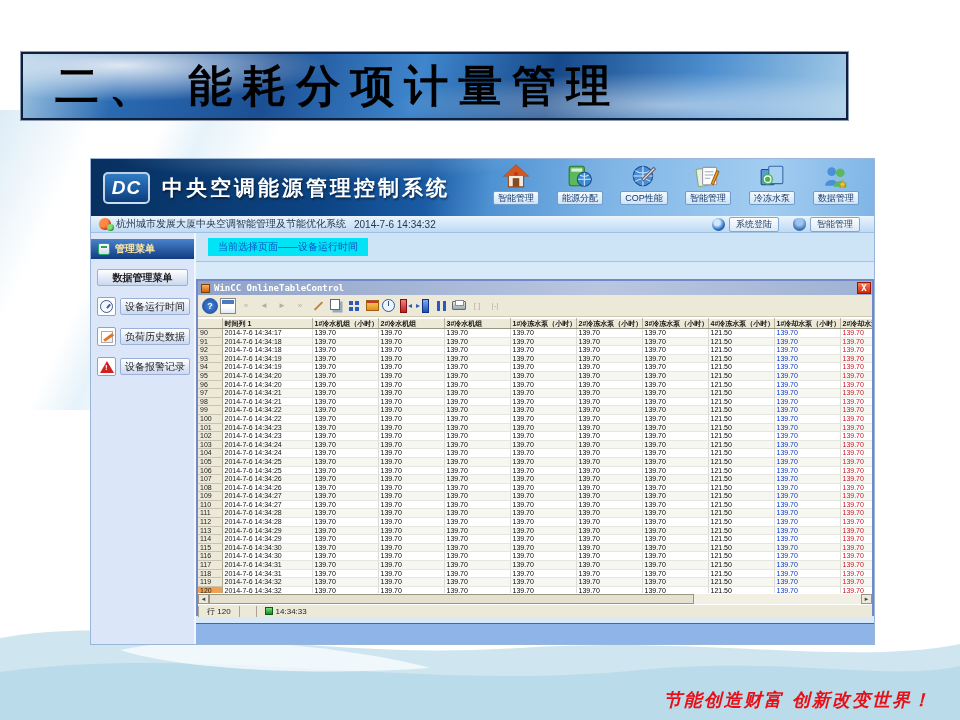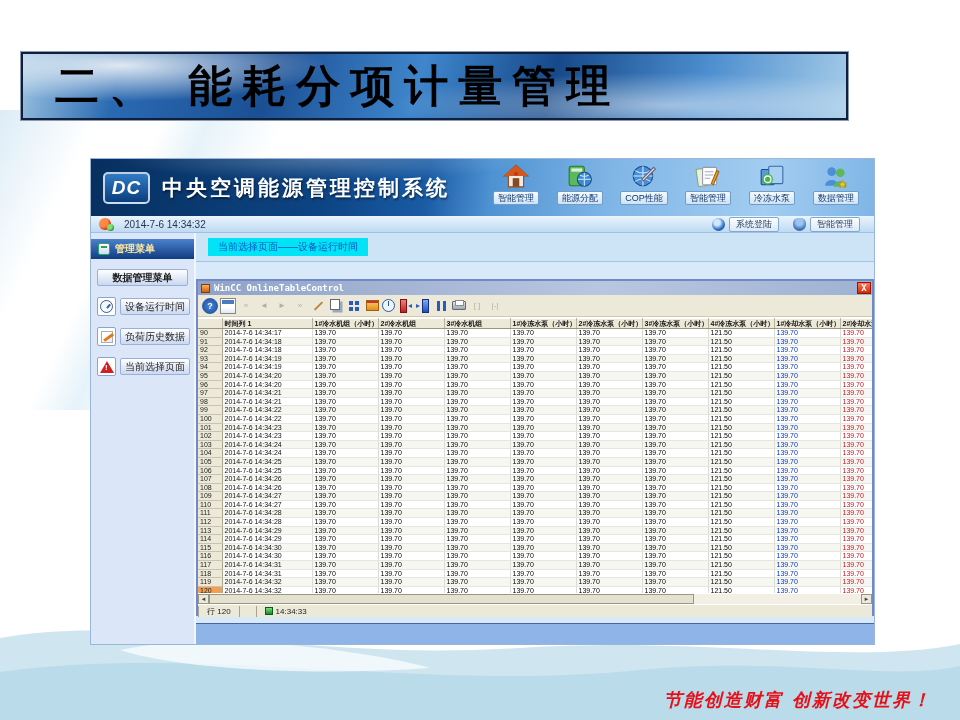--- a/index.html
+++ b/index.html
@@ -237,20 +237,21 @@
               <path d="M18 15 l1.2 2.4 2.6.3-2 1.8.6 2.6-2.4-1.4-2.4 1.4.6-2.6-2-1.8 2.6-.3z" fill="#f0c030" stroke="#a08010" stroke-width="0.5"></path>
             </svg>
         </span>
         <span class="tb-lb">数据管理</span>
       </div>
     </div>
   </div>
 
   <div class="strip">
     <span class="strip-ic"></span>
+    <span>杭州城市发展大厦中央空调智能管理及节能优化系统</span>
     <span style="width:8px"></span>
     <span>2014-7-6 14:34:32</span>
     <span class="strip-spacer"></span>
     <span class="strip-btn">
       <span class="mini-ic ic-login"></span>
       <span class="btn-xp">系统登陆</span>
     </span>
     <span class="strip-btn">
       <span class="mini-ic ic-logout"></span>
       <span class="btn-xp">智能管理</span>
@@ -274,21 +275,21 @@
       <div class="sb-item">
         <span class="sb-ic">
             <span class="ic-hist"></span>
           </span>
         <span class="sb-item-lb">负荷历史数据</span>
       </div>
       <div class="sb-item">
         <span class="sb-ic">
             <span class="ic-alarm"></span>
           </span>
-        <span class="sb-item-lb">当前选择页面</span>
+        <span class="sb-item-lb">设备报警记录</span>
       </div>
     </div>
 
     <div class="main">
       <div class="main-top">
         <span class="cur-page">当前选择页面——设备运行时间</span>
       </div>
 
       <div class="wincc">
         <div class="w-title">

